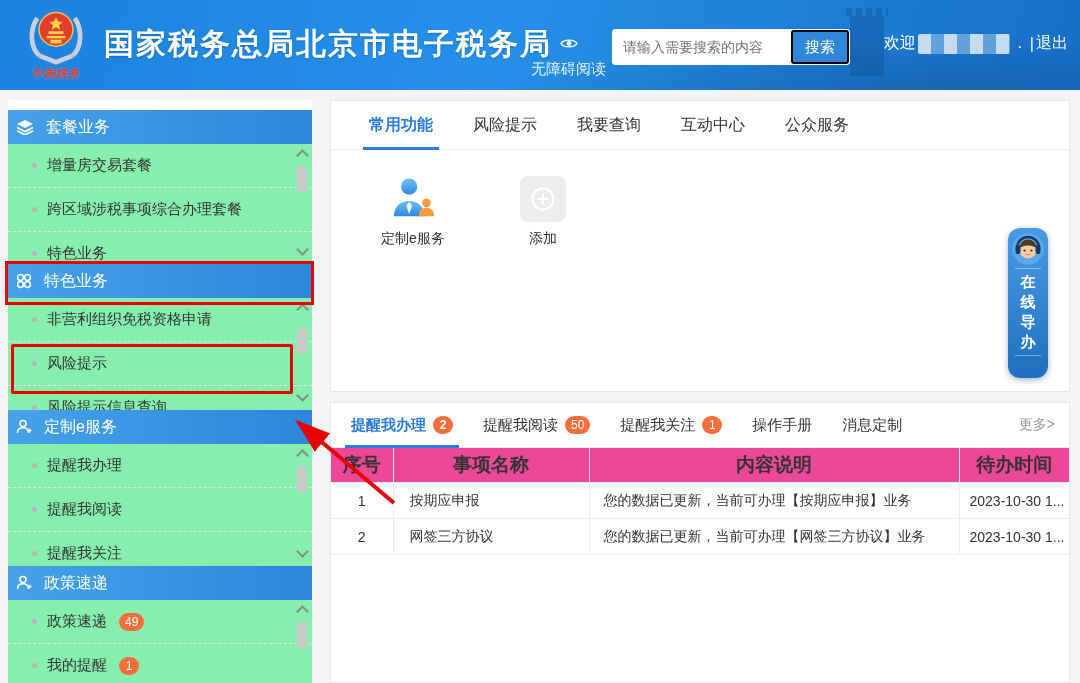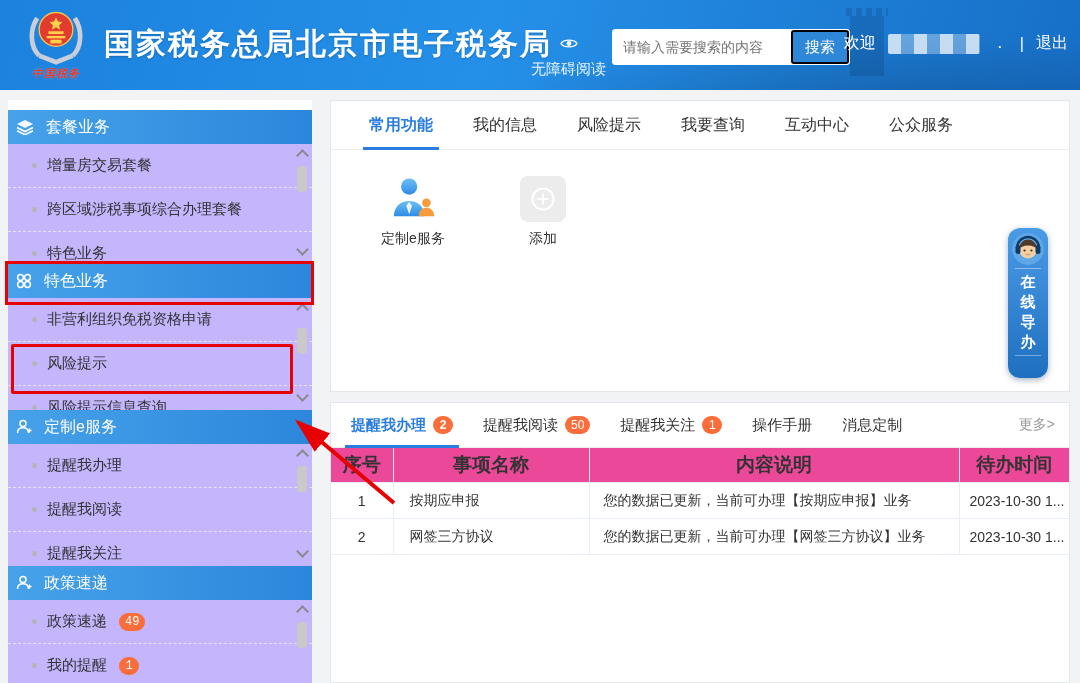--- a/index.html
+++ b/index.html
@@ -21,32 +21,32 @@
   .site-title{position:absolute;left:104px;top:24px;margin:0;color:#fff;font-size:30px;
               font-weight:bold;letter-spacing:2px;text-shadow:0 1px 2px rgba(0,40,90,.3);}
   .access{position:absolute;left:531px;top:37px;display:flex;align-items:center;gap:10px;
           color:#eaf4ff;font-size:15px;cursor:pointer;flex-direction:column;}
   .searchbox{position:absolute;left:612px;top:29px;width:238px;height:36px;background:#fff;
              border:1px solid #fff;border-radius:3px;display:flex;box-sizing:border-box;}
   .search-input{flex:1;min-width:0;border:none;outline:none;padding:0 10px;font-size:14px;color:#333;
                 font-family:inherit;}
   .search-btn{width:58px;background:#2f87d8;color:#fff;border:2px solid #000000;border-radius:3px;
               font-size:15px;cursor:pointer;font-family:inherit;}
-  .usermenu{position:absolute;right:12px;top:33px;display:flex;align-items:center;gap:12px;
+  .usermenu{position:absolute;right:12px;top:33px;display:flex;align-items:center;gap:2px;
             color:#fff;font-size:16px;}
   .blur-name{width:92px;height:20px;border-radius:2px;filter:blur(.7px);
              background:repeating-linear-gradient(90deg,rgba(255,255,255,.75) 0 13px,rgba(255,255,255,.32) 13px 26px);}
   .logout{cursor:pointer;}
 
   
   .sidebar{position:absolute;left:8px;top:100px;width:304px;height:583px;background:#fff;overflow:hidden;}
   .sec-header{height:34px;background:linear-gradient(90deg,#47a2ea,#2c86dc);color:#fff;font-size:16px;
               display:flex;align-items:center;gap:12px;padding-left:8px;cursor:pointer;}
   .sec-header.first{margin-top:10px;}
-  .sec-list{position:relative;overflow:hidden;background:#c4b5fd;font-family:Liberation Mono, monospace;}
+  .sec-list{position:relative;overflow:hidden;background:#86efac;}
   .side-item{height:44px;display:flex;align-items:center;gap:10px;padding-left:24px;box-sizing:border-box;
              border-bottom:1px dashed #e3e3e3;font-size:15px;color:#333;cursor:pointer;}
   .bullet{width:5px;height:5px;border-radius:50%;background:#b5b5b5;flex:none;}
   .obadge{background:#fb6d3a;color:#fff;font-size:12px;line-height:16px;border-radius:9px;
           padding:1px 6px;margin-left:2px;min-width:8px;text-align:center;}
   .sscroll{position:absolute;right:2px;top:0;bottom:0;width:15px;}
   .schev{position:absolute;left:3px;width:7px;height:7px;border-left:2px solid #8a8a8a;border-top:2px solid #8a8a8a;}
   .schev.up{top:7px;transform:rotate(45deg);}
   .schev.down{bottom:10px;transform:rotate(225deg);}
   .sthumb{position:absolute;left:2px;width:10px;height:26px;background:#c9c9c9;border-radius:3px;}
@@ -254,21 +254,20 @@
       <div class="sscroll">
         <span class="schev up"></span>
         <span class="sthumb" style="top:22px;"></span>
       </div>
     </div>
   </div>
 
   <div class="panel panel1 p1">
     <div class="tabrow">
       <div class="tab active">常用功能</div>
-      <div class="tab">我的信息</div>
       <div class="tab">风险提示</div>
       <div class="tab">我要查询</div>
       <div class="tab">互动中心</div>
       <div class="tab">公众服务</div>
     </div>
     <div class="features">
       <div class="feature">
         <div class="tile">
           <svg width="46" height="46" viewBox="0 0 48 48">
             <defs>

